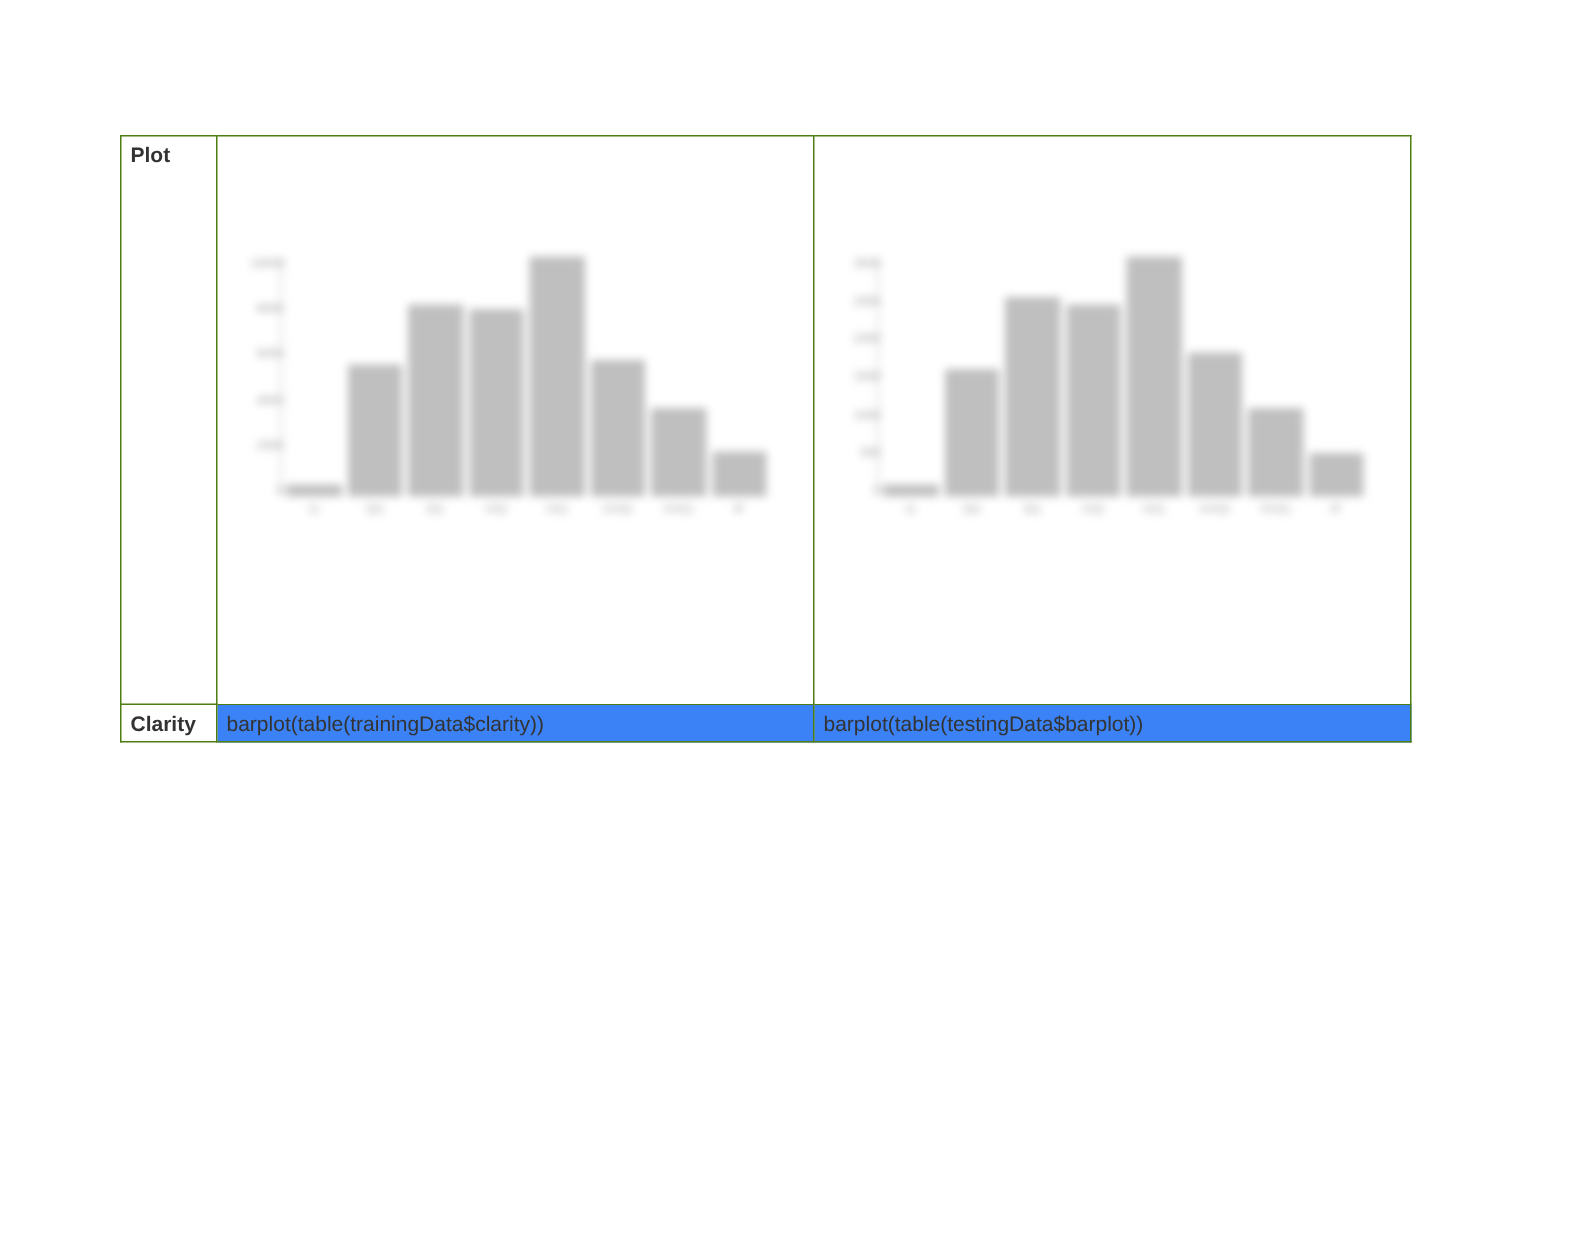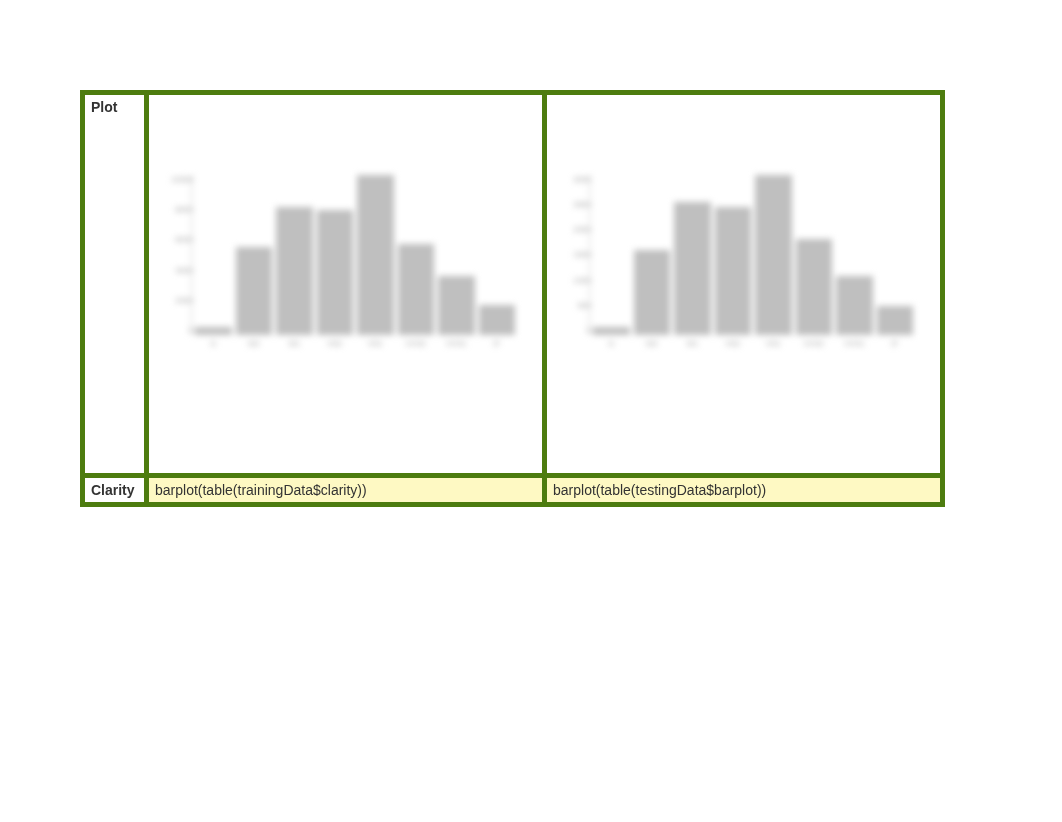--- a/index.html
+++ b/index.html
@@ -13,40 +13,40 @@
   }
   .wrap {
     padding: 90px 80px 0 80px;
   }
   table.grid {
     border-collapse: collapse;
     width: 860px;
     table-layout: fixed;
   }
   table.grid td, table.grid th {
-    border: 5px solid #4d7c0f;
+    border: 1px solid #4d7c0f;
     vertical-align: top;
     padding: 4px 6px;
     font-size: 14px;
   }
   col.label { width: 64px; }
   col.plot  { width: 398px; }
   th.rowhdr {
     text-align: left;
     font-weight: bold;
     background: #fff;
   }
   td.plotcell {
     height: 370px;
     position: relative;
     background: #fff;
     padding: 0;
   }
   td.codecell {
-    background: #fef9c3;
+    background: #3b82f6;
     font-family: Arial, Helvetica, sans-serif;
   }
   .chart {
     position: absolute;
     inset: 0;
     filter: blur(3px);
   }
   .plotarea {
     position: absolute;
     left: 46px;

